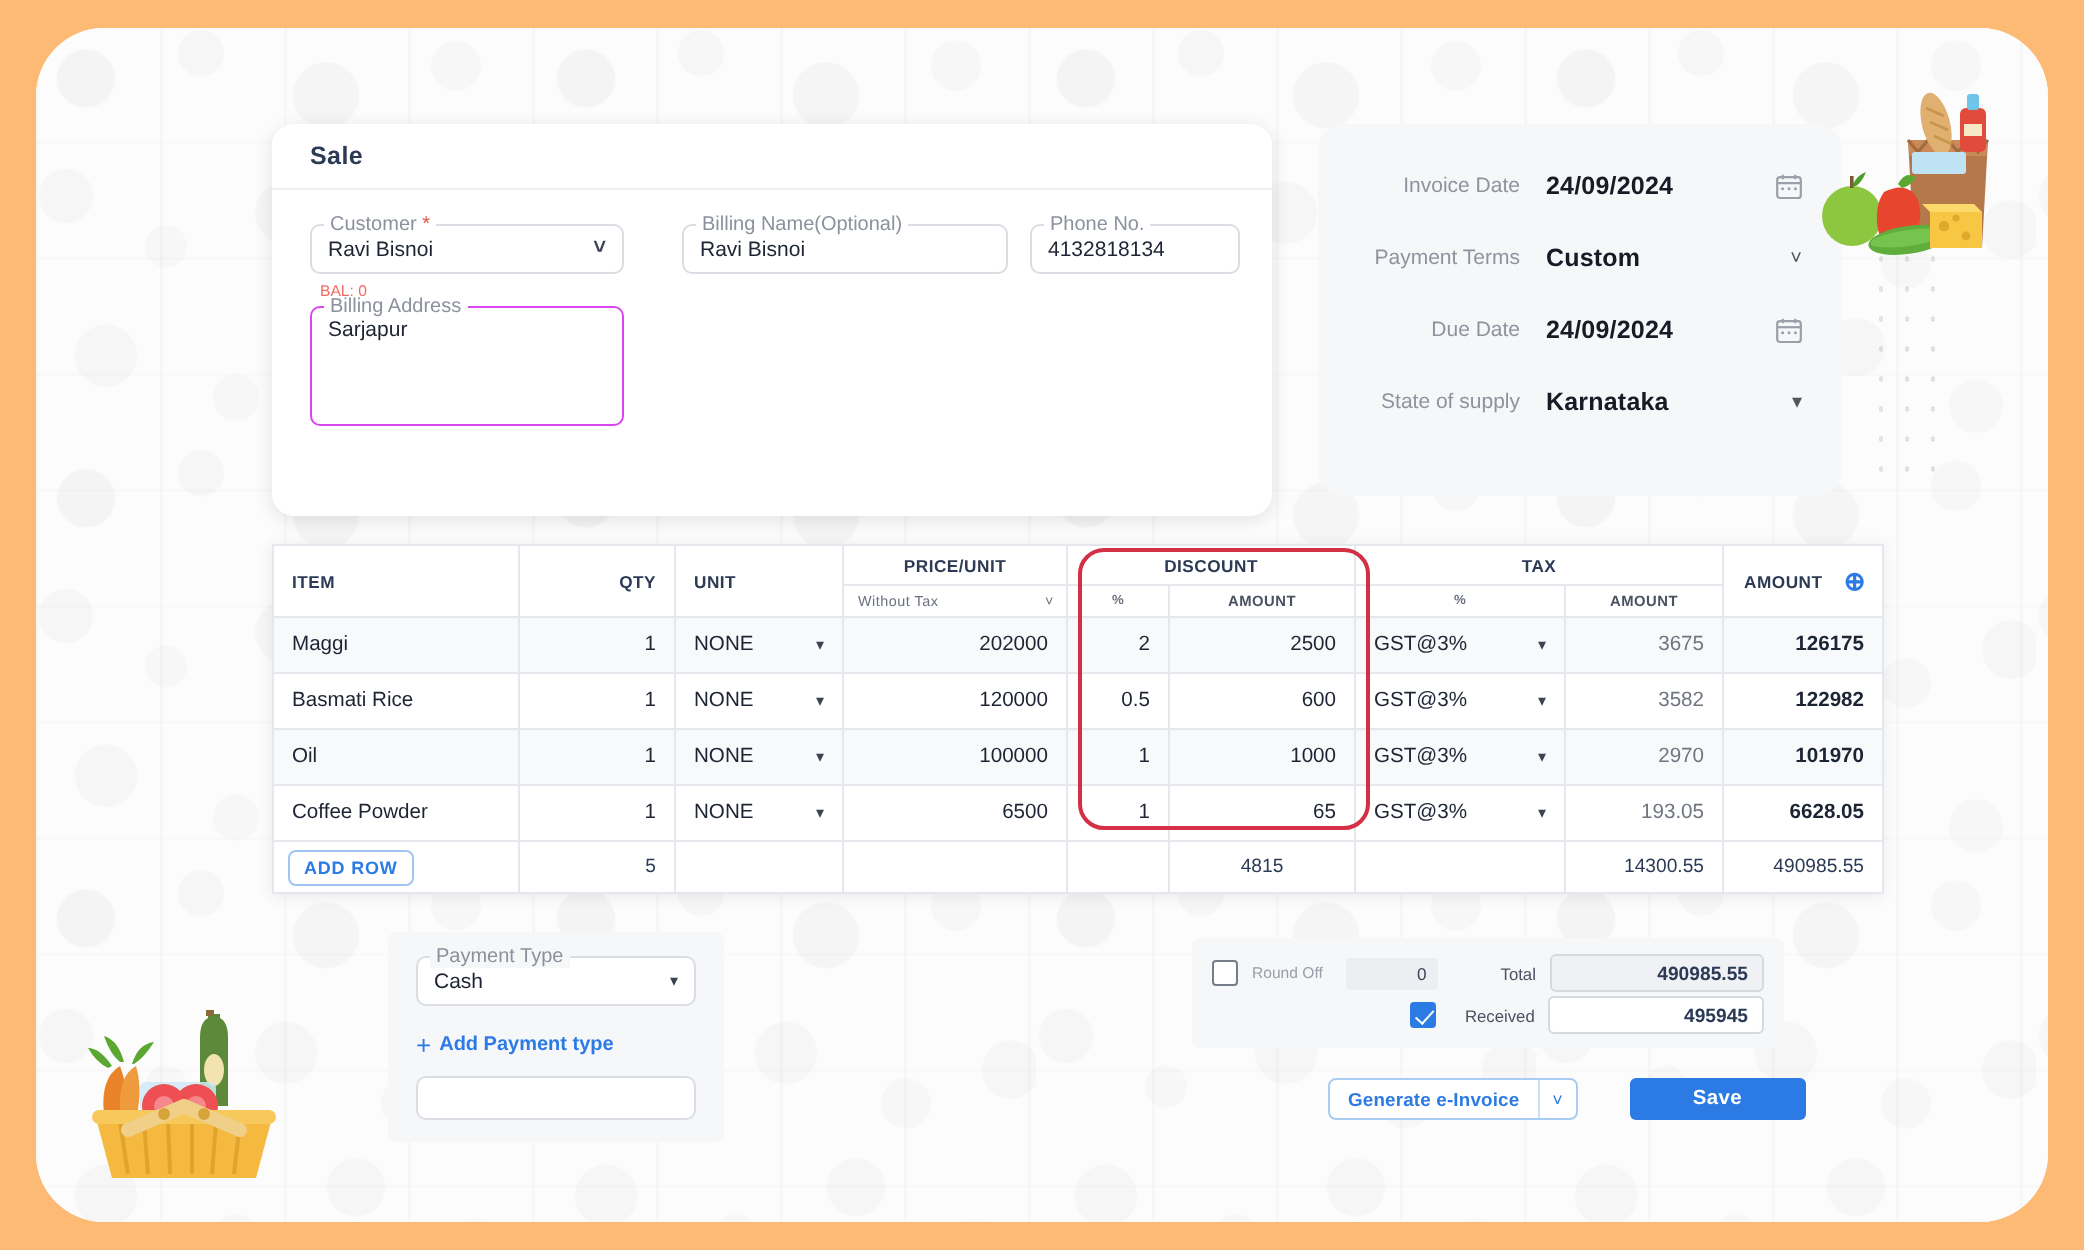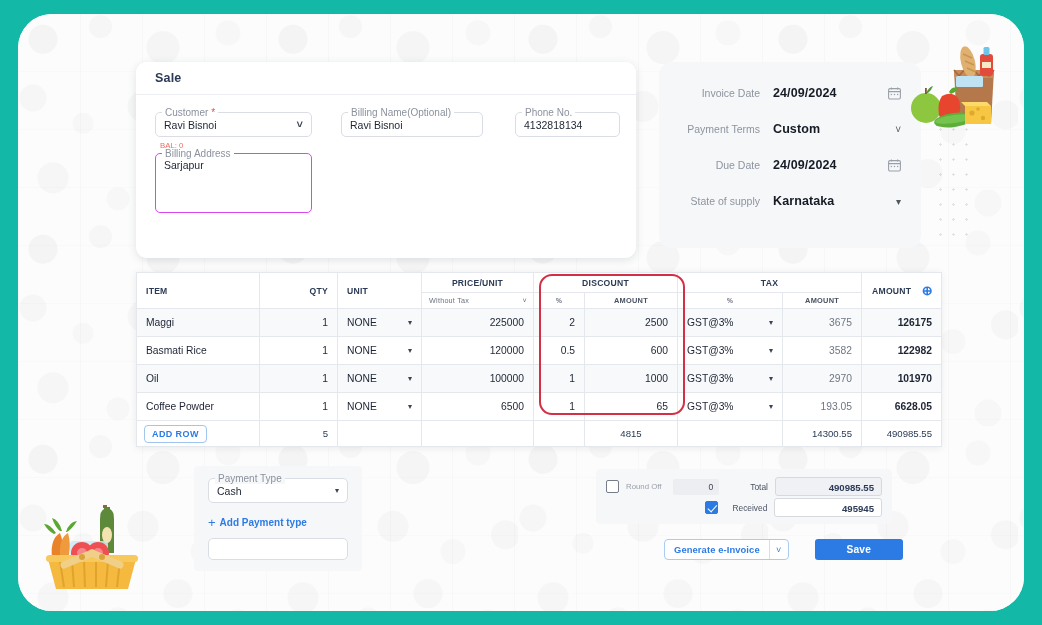--- a/index.html
+++ b/index.html
@@ -2,21 +2,21 @@
 <html><head>
 <meta charset="utf-8">
 <style>
   * { box-sizing: border-box; margin: 0; padding: 0; }
   html, body {
     width: 1042px; height: 625px;
     background: #000;
     font-family: "Liberation Sans", sans-serif;
     overflow: hidden;
   }
-  #root { position: relative; width: 1042px; height: 625px; background: #14b8a6; }
+  #root { position: relative; width: 1042px; height: 625px; background: #fdba74; }
 
   
   #frame {
     position: absolute; left: 18px; top: 14px;
     width: 1006px; height: 597px;
     border-radius: 34px;
     background: #fdfdfd;
     overflow: hidden;
   }
   
@@ -82,21 +82,21 @@
   .field-legend {
     position: absolute; top: -5px; left: 7px;
     background: #fff; padding: 0 3px;
     font-size: 10px; color: #8b919d; white-space: nowrap;
   }
   .req { color: #e0534a; }
   .chev-thin { margin-left: auto; color: #3c4353; font-size: 11px; line-height: 1; font-weight: bold;}
 
   #customer-field { position:absolute; left:19px; top:17px; width:157px; }
   #bal-text { position: absolute; left: 24px; top: 46px; font-size: 7.8px; color: #ef6b62; }
-  #billing-name-field { position:absolute; left:205px; top:17px; width:142px; }
+  #billing-name-field { position:absolute; left:205px; top:17px; width:163px; }
   #phone-field { position:absolute; left:379px; top:17px; width:105px; }
   #billing-address-field { position:absolute; left:19px; top:58px; width:157px; }
   #billing-address-box {
     border: 1px solid #d946ef; border-radius: 5px; background: #fff;
     height: 60px; padding: 5px 8px; font-size: 10.5px; color: #1d2433;
   }
 
   
   #invoice-panel {
     position: absolute; left: 641px; top: 48px;
@@ -381,21 +381,21 @@
         <tbody>
           <tr>
             <td class="c-left">Maggi</td>
             <td class="c-right">1</td>
             <td>
                 <div class="sel-cell">
                   <span>NONE</span>
                   <span class="sel-caret">▾</span>
                 </div>
               </td>
-            <td class="c-right">225000</td>
+            <td class="c-right">202000</td>
             <td class="c-right">2</td>
             <td class="c-right">2500</td>
             <td>
                 <div class="sel-cell">
                   <span>GST@3%</span>
                   <span class="sel-caret">▾</span>
                 </div>
               </td>
             <td class="c-right tax-amt">3675</td>
             <td class="c-right" style="font-weight:bold">126175</td>

